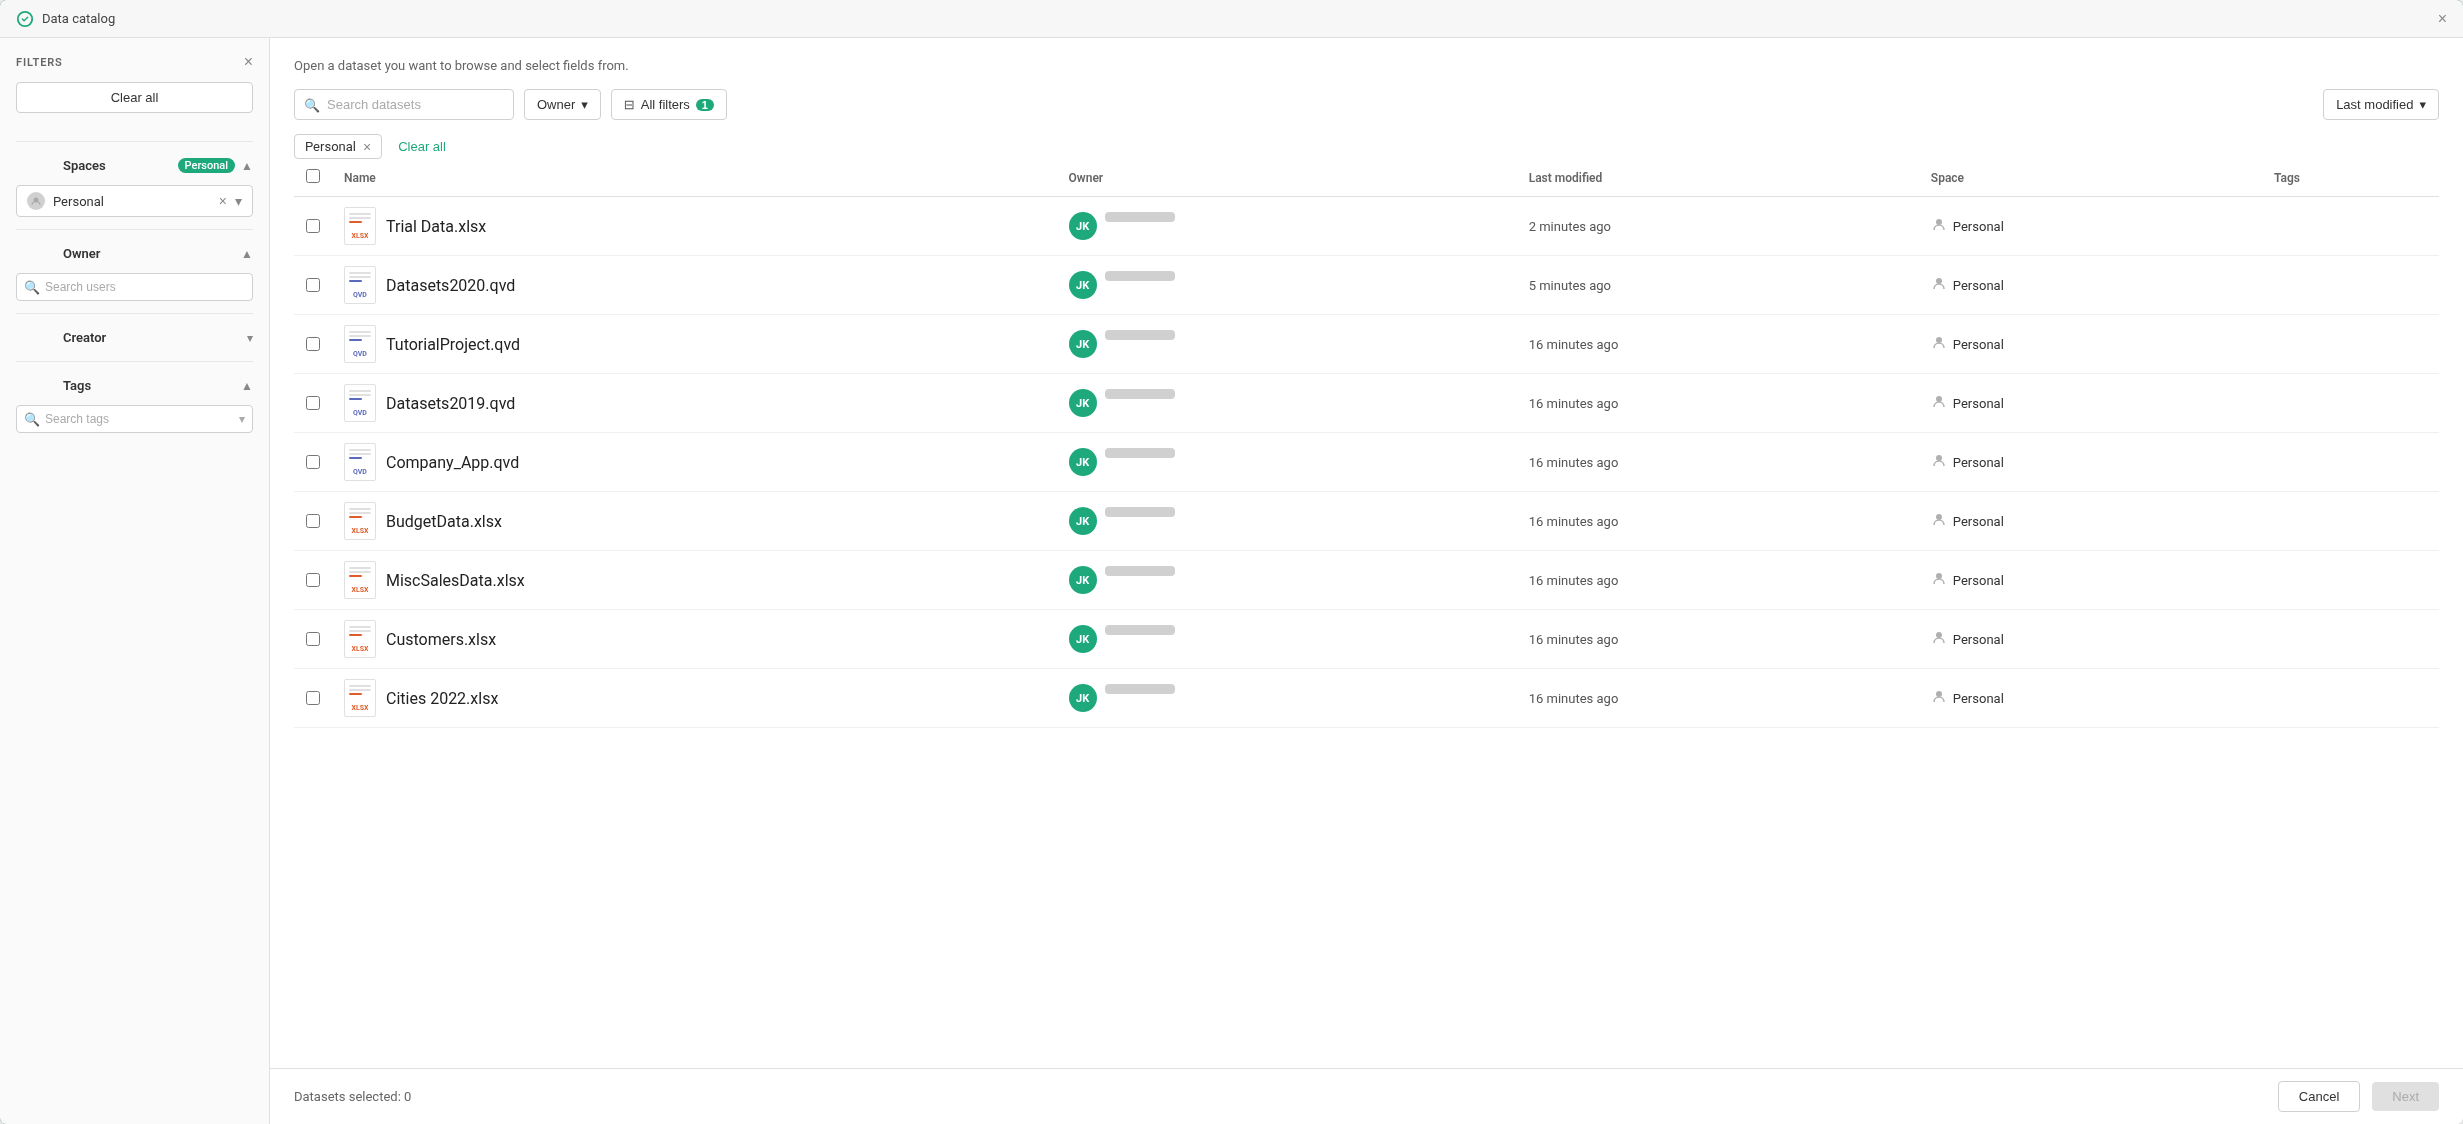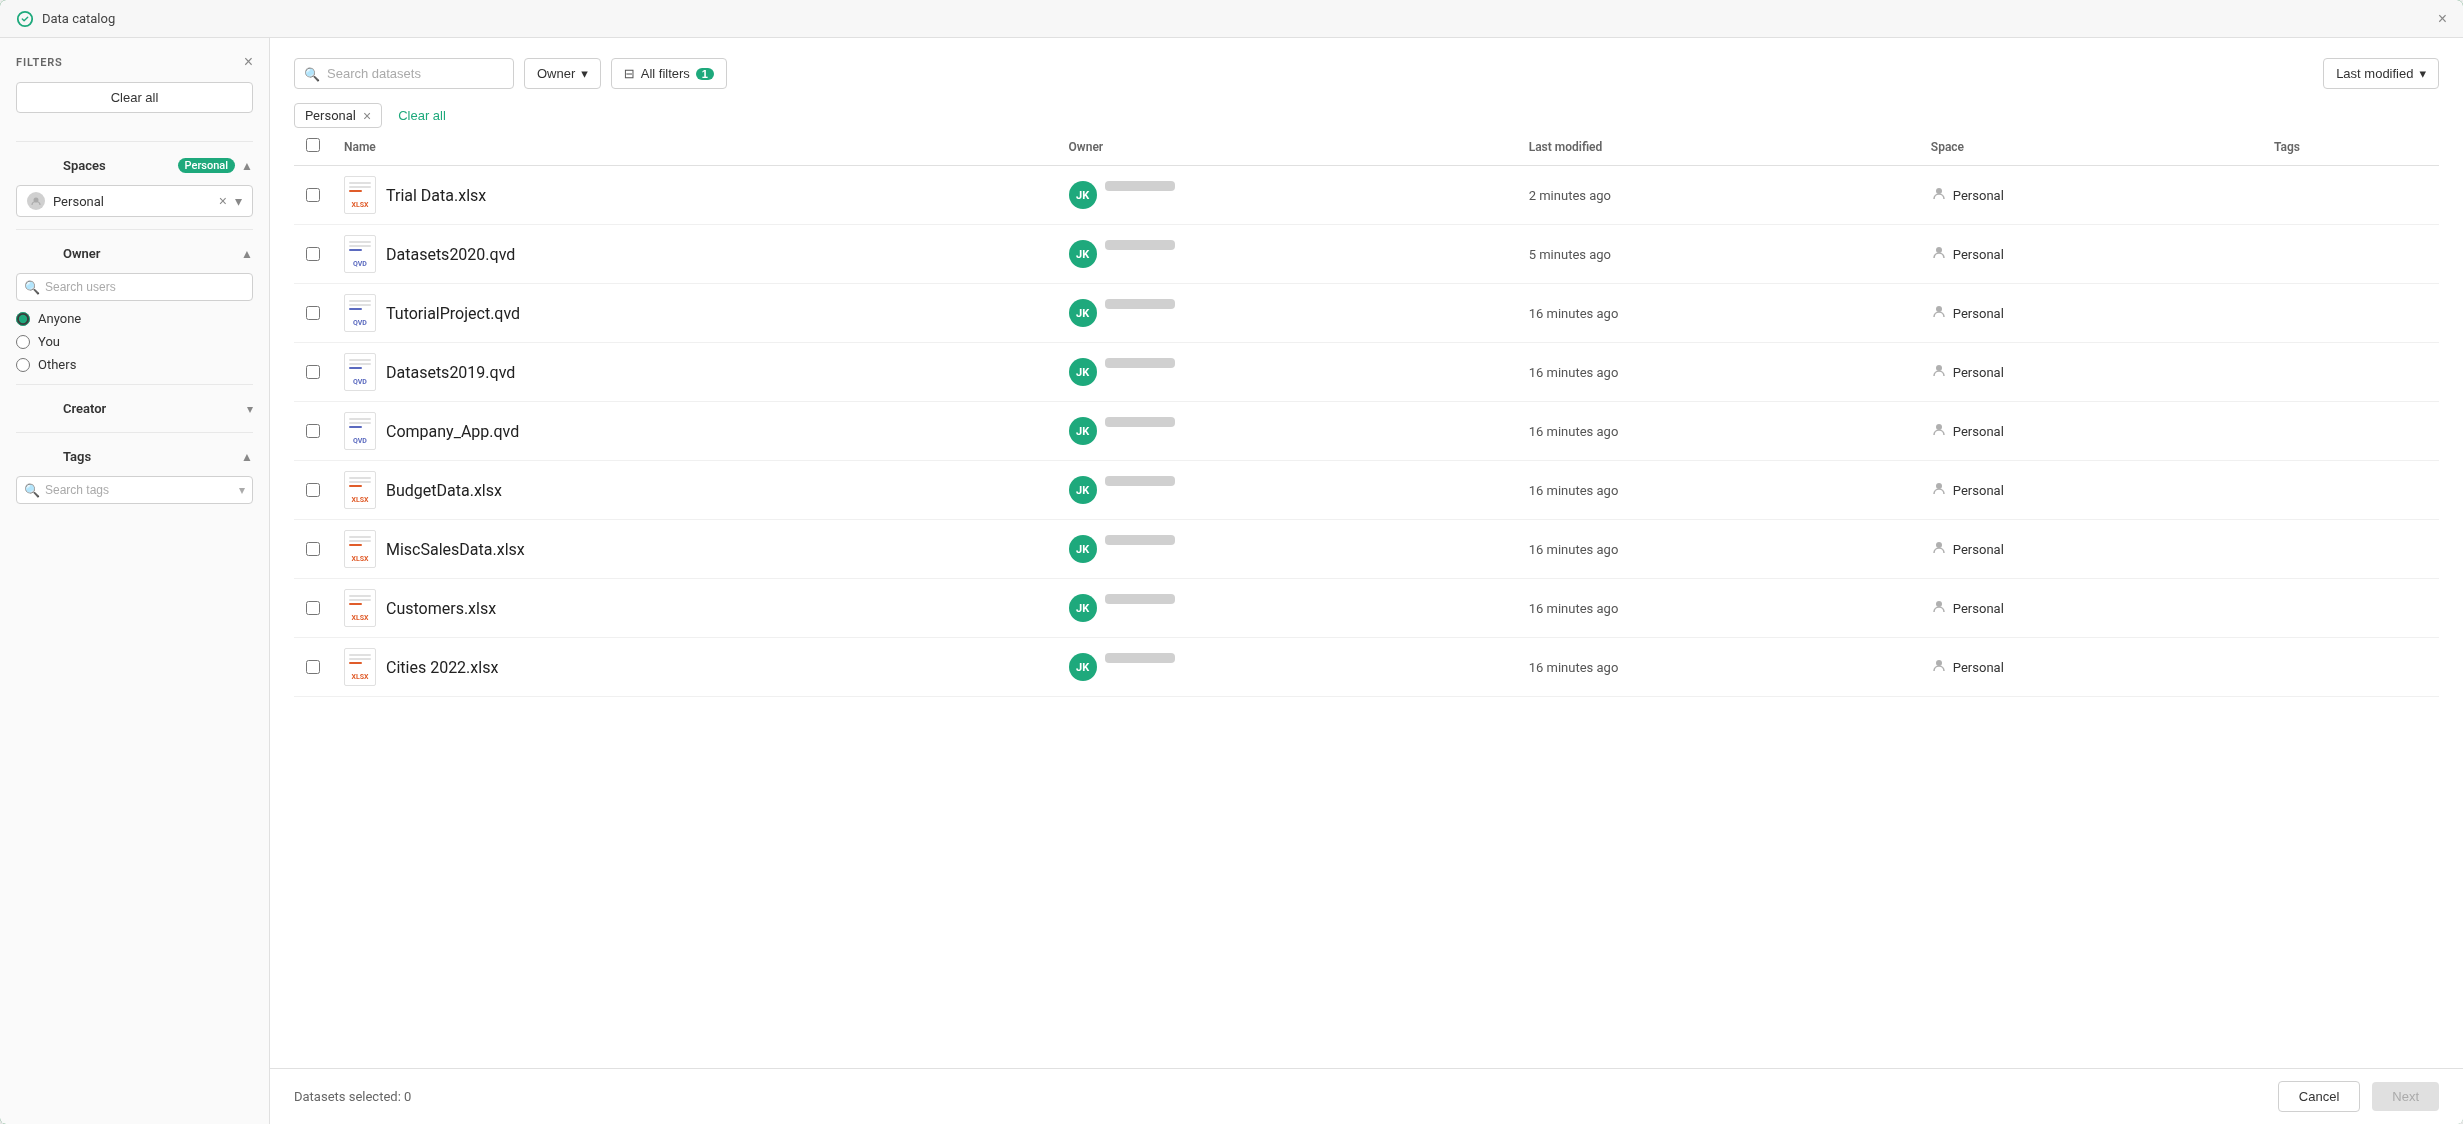--- a/index.html
+++ b/index.html
@@ -168,34 +168,20 @@
         
         <div class="owner-section">
           <div class="section-header">
             <span class="section-header-label">Owner</span>
             <span class="chevron">▲</span>
           </div>
           <div class="search-input-wrap">
             <span class="search-icon-inline">🔍</span>
             <input type="text" placeholder="Search users" style="">
           </div>
-          <div class="radio-group">
-            <label class="radio-item">
-              <input type="radio" name="owner" value="anyone" checked="" style="">
-              <span class="radio-label">Anyone</span>
-            </label>
-            <label class="radio-item">
-              <input type="radio" name="owner" value="you" style="">
-              <span class="radio-label">You</span>
-            </label>
-            <label class="radio-item">
-              <input type="radio" name="owner" value="others" style="">
-              <span class="radio-label">Others</span>
-            </label>
-          </div>
         </div>
 
         <hr class="section-divider">
 
         
         <div class="creator-section">
           <div class="section-header">
             <span class="section-header-label">Creator</span>
             <span class="chevron">▾</span>
           </div>
@@ -213,20 +199,21 @@
             <span class="search-icon-inline">🔍</span>
             <input type="text" placeholder="Search tags" style="">
             <button class="tags-dropdown-btn">▾</button>
           </div>
         </div>
       </div>
     </div>
 
     <div class="main-content">
       <div class="browse-header">
+        <p class="browse-subtitle">Open a dataset you want to browse and select fields from.</p>
 
         <div class="toolbar">
           <div class="search-datasets-wrap">
             <span class="search-datasets-icon">🔍</span>
             <input type="text" placeholder="Search datasets" style="">
           </div>
           <button class="owner-btn">
             <span>Owner</span>
             <span>▾</span>
           </button>

